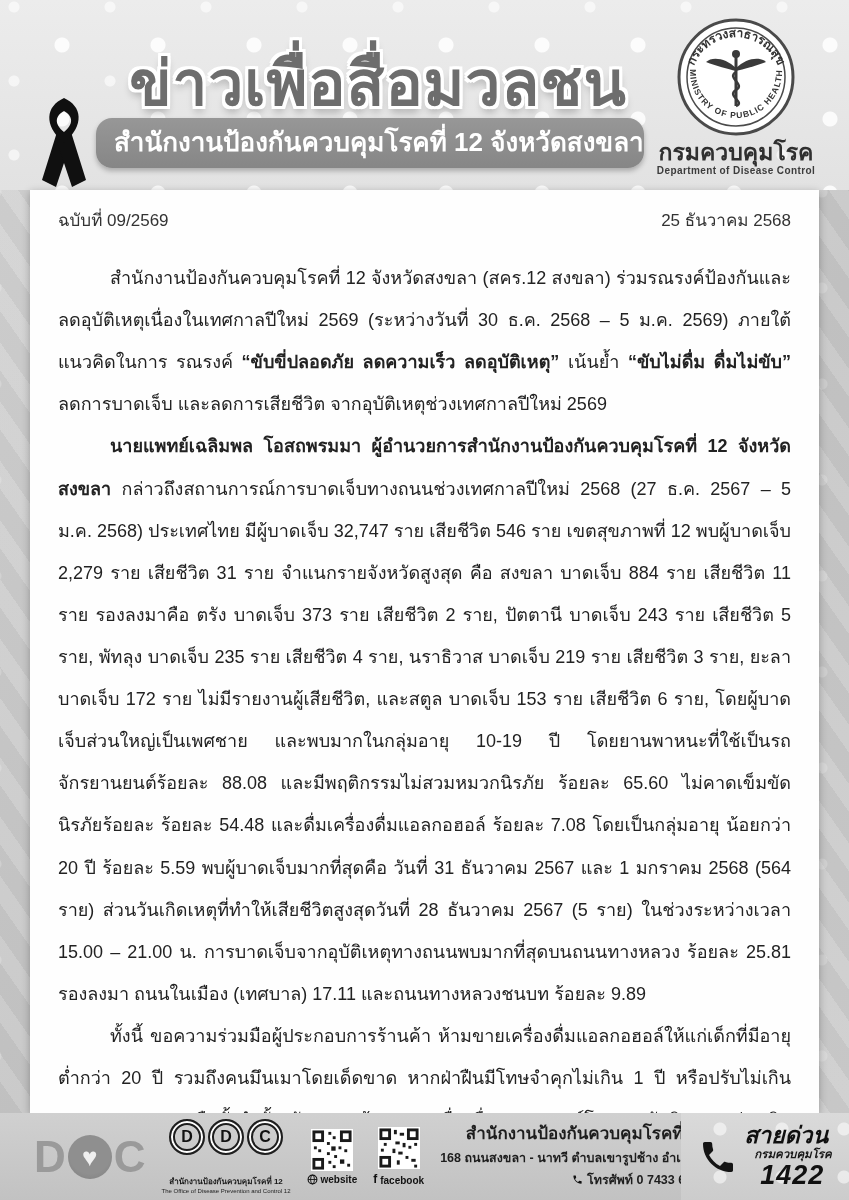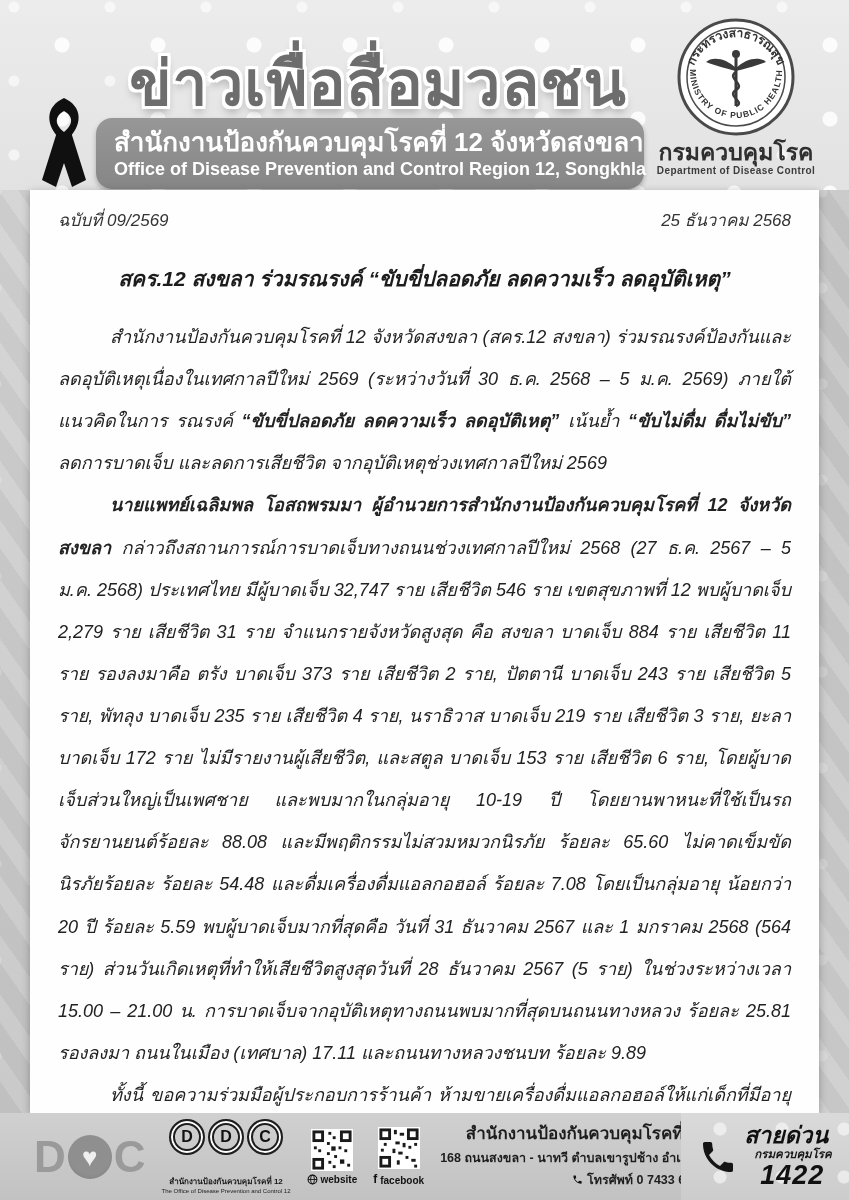--- a/index.html
+++ b/index.html
@@ -27,21 +27,21 @@
     background:linear-gradient(180deg,#979797,#868686);border-radius:16px;
     padding:8px 18px 9px 18px;text-align:center;box-shadow:0 3px 5px rgba(0,0,0,.25);}
   .org-th{color:#fff;font-size:26px;font-weight:700;line-height:1.25;white-space:nowrap;}
   .org-en{color:#fff;font-size:18px;font-weight:700;line-height:1.2;white-space:nowrap;}
   .moph{position:absolute;right:28px;top:16px;width:170px;text-align:center;}
   .seal{display:block;margin:0 auto;}
   .dept-th{font-size:23px;font-weight:800;color:#2f2f2f;margin-top:2px;line-height:1.1;}
   .dept-en{font-size:10px;font-weight:700;color:#3c3c3c;letter-spacing:.4px;}
   
   .paper{position:absolute;left:30px;top:190px;width:789px;height:923px;background:#fefefe;
-    box-shadow:0 2px 8px rgba(0,0,0,.28);box-sizing:border-box;padding:14px 28px 0 28px;font-style:italic;}
+    box-shadow:0 2px 8px rgba(0,0,0,.28);box-sizing:border-box;padding:14px 28px 0 28px;}
   .meta-row{display:flex;justify-content:space-between;font-size:17px;color:#333;margin-top:2px;}
   .headline{margin-top:24px;text-align:center;font-size:21px;font-weight:700;color:#1c1c1c;line-height:2.05;}
   .paras{margin-top:16px;}
   .para{margin:0;font-size:18px;color:#222;line-height:2.34;text-align:justify;text-indent:52px;}
   .para .b{font-weight:700;margin-top:25px;}
   
   .footer{position:absolute;left:0;bottom:0;width:849px;height:87px;
     background:linear-gradient(180deg,#d0d0d0,#c2c2c2);}
   .footer-inner{position:absolute;left:0;top:0;right:168px;height:87px;display:flex;
     align-items:center;gap:16px;padding-left:34px;}
@@ -84,21 +84,20 @@
     <svg class="ribbon" viewBox="0 0 52 92">
       <path d="M19 34 L4 82 L18 89 L33 44 Z" fill="#101010"></path>
       <path d="M33 34 L48 82 L34 89 L19 44 Z" fill="#101010"></path>
       <path fill-rule="evenodd" fill="#101010" d="M26 0 C8 8 5 27 26 45 C47 27 44 8 26 0 Z M26 13 C17 18 16 26 26 34 C36 26 35 18 26 13 Z"></path>
     </svg>
 
     <div class="main-title">ข่าวเพื่อสื่อมวลชน</div>
 
     <div class="org-banner">
       <div class="org-th">สำนักงานป้องกันควบคุมโรคที่ 12 จังหวัดสงขลา</div>
-      <div class="org-en">Office of Disease Prevention and Control Region 12, Songkhla</div>
     </div>
 
     <div class="moph">
       <svg class="seal" width="122" height="122" viewBox="0 0 122 122">
         <defs>
           <path id="arcTop" d="M16 66 A45 45 0 0 1 106 66"></path>
           <path id="arcBot" d="M15 56 A46 46 0 0 0 107 56"></path>
         </defs>
         <circle cx="61" cy="61" r="57" fill="#ffffff" stroke="#4a4a4a" stroke-width="3"></circle>
         <circle cx="61" cy="61" r="49" fill="none" stroke="#4a4a4a" stroke-width="1.5"></circle>
@@ -121,21 +120,20 @@
     </div>
   </div>
 
   <div class="paper">
     <div class="meta-row">
       <span>ฉบับที่ 09/2569</span>
       <span>25 ธันวาคม 2568</span>
     </div>
 
     <div class="headline">
-      <div>สคร.12 สงขลา ร่วมรณรงค์ “ขับขี่ปลอดภัย ลดความเร็ว ลดอุบัติเหตุ”</div>
     </div>
 
     <div class="paras">
         <p class="para"><span>สำนักงานป้องกันควบคุมโรคที่ 12 จังหวัดสงขลา (สคร.12 สงขลา) ร่วมรณรงค์ป้องกันและลดอุบัติเหตุเนื่องในเทศกาลปีใหม่ 2569 (ระหว่างวันที่ 30 ธ.ค. 2568 – 5 ม.ค. 2569) ภายใต้แนวคิดในการ รณรงค์ </span><span class="b">“ขับขี่ปลอดภัย ลดความเร็ว ลดอุบัติเหตุ”</span><span> เน้นย้ำ </span><span class="b">“ขับไม่ดื่ม ดื่มไม่ขับ”</span><span> ลดการบาดเจ็บ และลดการเสียชีวิต จากอุบัติเหตุช่วงเทศกาลปีใหม่ 2569</span></p>
         <p class="para"><span class="b">นายแพทย์เฉลิมพล โอสถพรมมา ผู้อำนวยการสำนักงานป้องกันควบคุมโรคที่ 12 จังหวัดสงขลา</span><span> กล่าวถึงสถานการณ์การบาดเจ็บทางถนนช่วงเทศกาลปีใหม่ 2568 (27 ธ.ค. 2567 – 5 ม.ค. 2568) ประเทศไทย มีผู้บาดเจ็บ 32,747 ราย เสียชีวิต 546 ราย เขตสุขภาพที่ 12 พบผู้บาดเจ็บ 2,279 ราย เสียชีวิต 31 ราย จำแนกรายจังหวัดสูงสุด คือ สงขลา บาดเจ็บ 884 ราย เสียชีวิต 11 ราย รองลงมาคือ ตรัง บาดเจ็บ 373 ราย เสียชีวิต 2 ราย, ปัตตานี บาดเจ็บ 243 ราย เสียชีวิต 5 ราย, พัทลุง บาดเจ็บ 235 ราย เสียชีวิต 4 ราย, นราธิวาส บาดเจ็บ 219 ราย เสียชีวิต 3 ราย, ยะลา บาดเจ็บ 172 ราย ไม่มีรายงานผู้เสียชีวิต, และสตูล บาดเจ็บ 153 ราย เสียชีวิต 6 ราย, โดยผู้บาดเจ็บส่วนใหญ่เป็นเพศชาย และพบมากในกลุ่มอายุ 10-19 ปี โดยยานพาหนะที่ใช้เป็นรถจักรยานยนต์ร้อยละ 88.08 และมีพฤติกรรมไม่สวมหมวกนิรภัย ร้อยละ 65.60 ไม่คาดเข็มขัดนิรภัยร้อยละ ร้อยละ 54.48 และดื่มเครื่องดื่มแอลกอฮอล์ ร้อยละ 7.08 โดยเป็นกลุ่มอายุ น้อยกว่า 20 ปี ร้อยละ 5.59 พบผู้บาดเจ็บมากที่สุดคือ วันที่ 31 ธันวาคม 2567 และ 1 มกราคม 2568 (564 ราย) ส่วนวันเกิดเหตุที่ทำให้เสียชีวิตสูงสุดวันที่ 28 ธันวาคม 2567 (5 ราย) ในช่วงระหว่างเวลา 15.00 – 21.00 น. การบาดเจ็บจากอุบัติเหตุทางถนนพบมากที่สุดบนถนนทางหลวง ร้อยละ 25.81 รองลงมา ถนนในเมือง (เทศบาล) 17.11 และถนนทางหลวงชนบท ร้อยละ 9.89</span></p>
         <p class="para"><span>ทั้งนี้ ขอความร่วมมือผู้ประกอบการร้านค้า ห้ามขายเครื่องดื่มแอลกอฮอล์ให้แก่เด็กที่มีอายุต่ำกว่า 20 ปี รวมถึงคนมึนเมาโดยเด็ดขาด หากฝ่าฝืนมีโทษจำคุกไม่เกิน 1 ปี หรือปรับไม่เกิน 100,000 บาท หรือทั้งจำทั้งปรับ และห้ามขายเครื่องดื่มแอลกอฮอล์โดยการจัดกิจกรรมส่งเสริมการขายทุกประเภท (โปรโมชั่น ลด แลก แจก แถม)</span></p>
       </div>
 
   </div>
 

